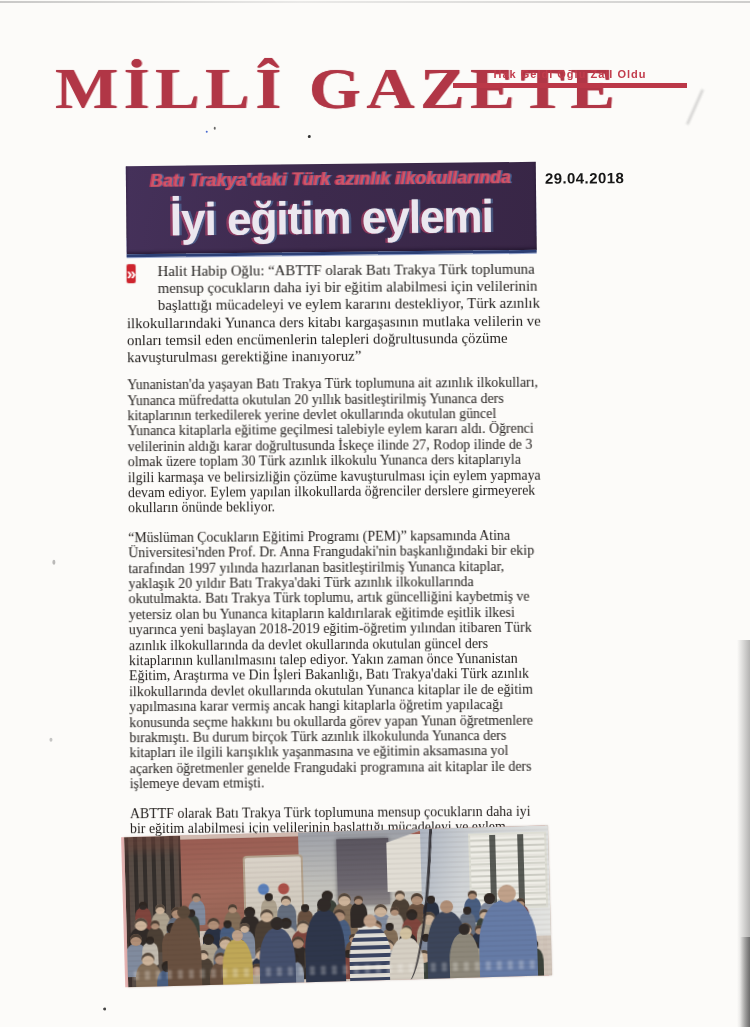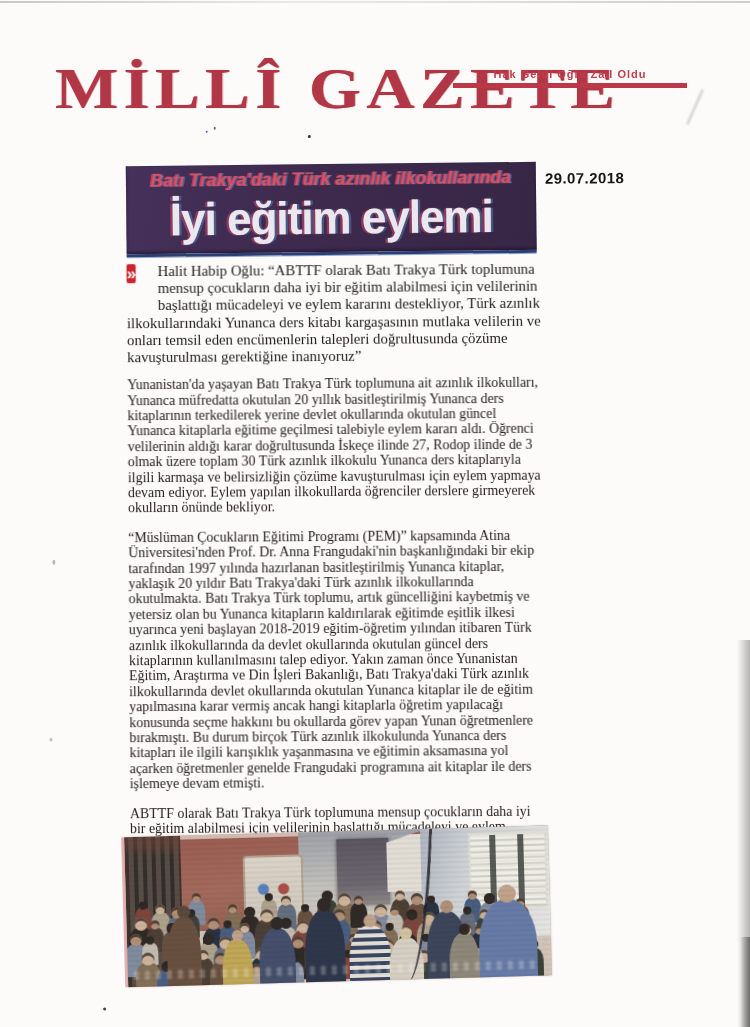--- a/index.html
+++ b/index.html
@@ -155,21 +155,21 @@
   <div class="masthead-slogan-rule"></div>
 </div>
 <div class="mast-smudge"></div>
 
 <div class="clipping">
 
   <div class="headline-box">
     <div class="kicker">Batı Trakya'daki Türk azınlık ilkokullarında</div>
     <div class="headline">İyi eğitim eylemi</div>
   </div>
-  <div class="date-label">29.07.2018</div>
+  <div class="date-label">29.04.2018</div>
 
   <div class="article-body">
     <div class="lead">
       <span class="lead-marker-float"><span class="lead-marker">»</span></span><span>Halit Habip Oğlu: “ABTTF olarak Batı Trakya Türk toplumuna mensup çocukların daha iyi bir eğitim alabilmesi için velilerinin başlattığı mücadeleyi ve eylem kararını destekliyor, Türk azınlık ilkokullarındaki Yunanca ders kitabı kargaşasının mutlaka velilerin ve onları temsil eden encümenlerin talepleri doğrultusunda çözüme kavuşturulması gerektiğine inanıyoruz”</span>
     </div>
     <p class="para">Yunanistan'da yaşayan Batı Trakya Türk toplumuna ait azınlık ilkokulları, Yunanca müfredatta okutulan 20 yıllık basitleştirilmiş Yunanca ders kitaplarının terkedilerek yerine devlet okullarında okutulan güncel Yunanca kitaplarla eğitime geçilmesi talebiyle eylem kararı aldı. Öğrenci velilerinin aldığı karar doğrultusunda İskeçe ilinde 27, Rodop ilinde de 3 olmak üzere toplam 30 Türk azınlık ilkokulu Yunanca ders kitaplarıyla ilgili karmaşa ve belirsizliğin çözüme kavuşturulması için eylem yapmaya devam ediyor. Eylem yapılan ilkokullarda öğrenciler derslere girmeyerek okulların önünde bekliyor.</p>
     <p class="para">“Müslüman Çocukların Eğitimi Programı (PEM)” kapsamında Atina Üniversitesi'nden Prof. Dr. Anna Frangudaki'nin başkanlığındaki bir ekip tarafından 1997 yılında hazırlanan basitleştirilmiş Yunanca kitaplar, yaklaşık 20 yıldır Batı Trakya'daki Türk azınlık ilkokullarında okutulmakta. Batı Trakya Türk toplumu, artık güncelliğini kaybetmiş ve yetersiz olan bu Yunanca kitapların kaldırılarak eğitimde eşitlik ilkesi uyarınca yeni başlayan 2018-2019 eğitim-öğretim yılından itibaren Türk azınlık ilkokullarında da devlet okullarında okutulan güncel ders kitaplarının kullanılmasını talep ediyor. Yakın zaman önce Yunanistan Eğitim, Araştırma ve Din İşleri Bakanlığı, Batı Trakya'daki Türk azınlık ilkokullarında devlet okullarında okutulan Yunanca kitaplar ile de eğitim yapılmasına karar vermiş ancak hangi kitaplarla öğretim yapılacağı konusunda seçme hakkını bu okullarda görev yapan Yunan öğretmenlere bırakmıştı. Bu durum birçok Türk azınlık ilkokulunda Yunanca ders kitapları ile ilgili karışıklık yaşanmasına ve eğitimin aksamasına yol açarken öğretmenler genelde Frangudaki programına ait kitaplar ile ders işlemeye devam etmişti.</p>
     <p class="para no-gap">ABTTF olarak Batı Trakya Türk toplumuna mensup çocukların daha iyi bir eğitim alabilmesi için velilerinin başlattığı mücadeleyi ve eylem kararını destekliyoruz.</p>
   </div>
 

